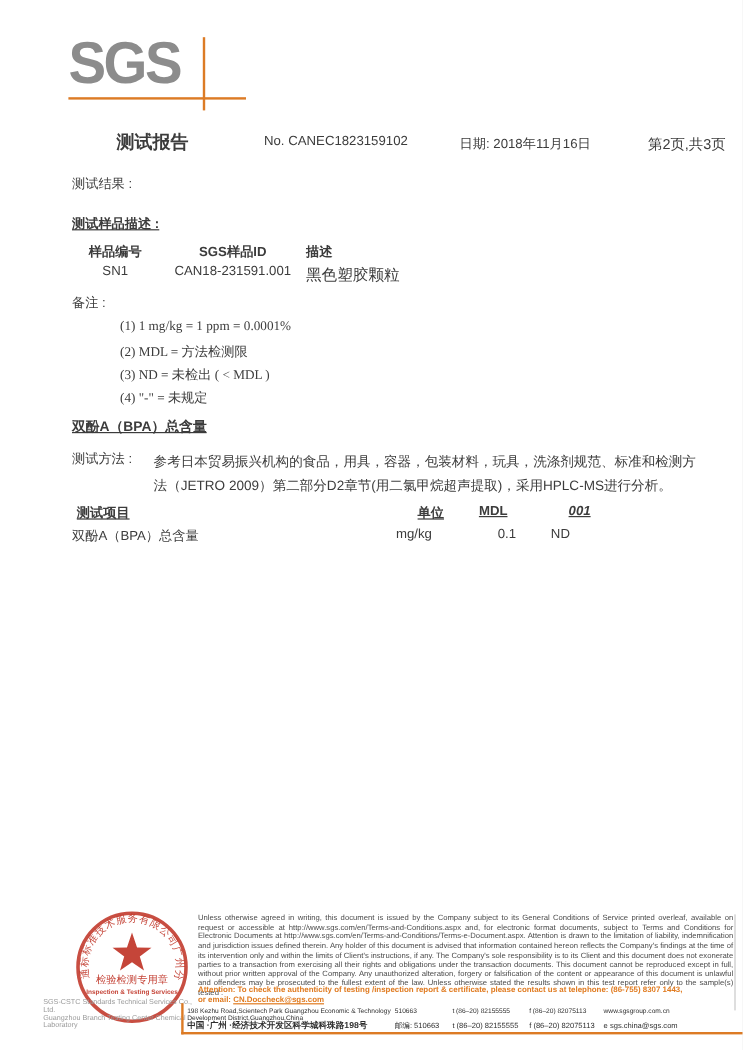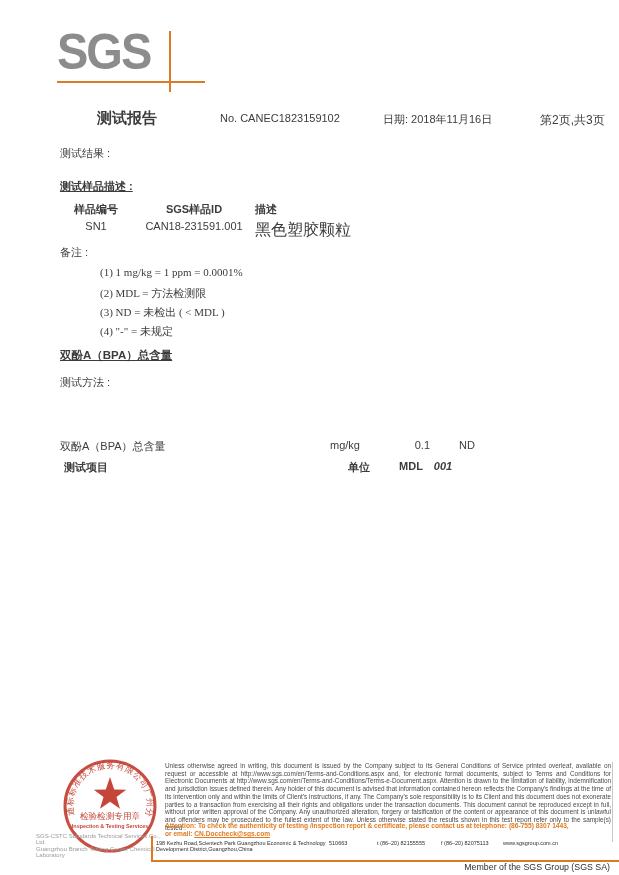--- a/index.html
+++ b/index.html
@@ -25,36 +25,36 @@
   .label{font-size:11px;}
   .test-result-label{left:60px;top:146px;}
   .sample-desc-label{left:60px;top:179px;font-weight:bold;text-decoration:underline;}
 
   
   .st-h1{left:60px;top:202px;width:72px;text-align:center;font-weight:bold;font-size:11px;}
   .st-h2{left:136px;top:202px;width:116px;text-align:center;font-weight:bold;font-size:11px;}
   .st-h3{left:255px;top:202px;font-weight:bold;font-size:11px;font-family:Liberation Mono, monospace;}
   .st-c1{left:60px;top:220px;width:72px;text-align:center;font-size:11px;}
   .st-c2{left:136px;top:220px;width:116px;text-align:center;font-size:11px;}
-  .st-c3{left:255px;top:220px;font-size:16px;}
+  .st-c3{left:255px;top:220px;font-size:13px;}
 
   .notes-label{left:60px;top:245px;}
   .note{left:100px;font-size:11px;font-family:Liberation Serif, serif;}
   .note-1{top:266px;} .note-2{top:286px;} .note-3{top:305px;} .note-4{top:324px;}
 
   .bpa-title{left:60px;top:348px;font-size:11.5px;font-weight:bold;text-decoration:underline;}
   .method-label{left:60px;top:375px;}
   .method-text{left:128px;top:375px;width:458px;font-size:11.3px;line-height:20px;}
 
   
-  .rt-h{top:420px;font-weight:bold;font-size:11px;margin-top:40px;}
+  .rt-h{top:420px;font-weight:bold;font-size:11px;text-decoration:underline;}
   .rt-h1{left:64px;}
   .rt-h2{left:338px;width:42px;text-align:center;}
   .rt-h3{left:392px;width:38px;text-align:center;}
-  .rt-h4{left:424px;width:38px;text-align:center;font-style:italic;}
+  .rt-h4{left:464px;width:38px;text-align:center;font-style:italic;}
   .rt-c{top:439px;font-size:11px;}
   .rt-c1{left:60px;}
   .rt-c2{left:324px;width:42px;text-align:center;}
   .rt-c3{left:392px;width:38px;text-align:right;}
   .rt-c4{left:448px;width:38px;text-align:center;}
 
   
   .stamp{left:54px;top:755px;}
   .company-1{left:36px;top:833px;width:130px;font-size:6px;color:#9a9a9a;}
   .company-2{left:36px;top:846px;width:130px;font-size:6px;color:#9a9a9a;}
@@ -104,20 +104,21 @@
   <div class="abs st-c3">黑色塑胶颗粒</div>
 
   <div class="abs label notes-label">备注 :</div>
   <div class="abs note note-1">(1) 1 mg/kg = 1 ppm = 0.0001%</div>
   <div class="abs note note-2">(2) MDL = 方法检测限</div>
   <div class="abs note note-3">(3) ND = 未检出 ( &lt; MDL )</div>
   <div class="abs note note-4">(4) "-" = 未规定</div>
 
   <div class="abs bpa-title">双酚A（BPA）总含量</div>
   <div class="abs label method-label">测试方法 :</div>
+  <div class="abs method-text">参考日本贸易振兴机构的食品，用具，容器，包装材料，玩具，洗涤剂规范、标准和检测方法（JETRO 2009）第二部分D2章节(用二氯甲烷超声提取)，采用HPLC-MS进行分析。</div>
 
   <div class="abs rt-h rt-h1">测试项目</div>
   <div class="abs rt-h rt-h2">单位</div>
   <div class="abs rt-h rt-h3">MDL</div>
   <div class="abs rt-h rt-h4">001</div>
   <div class="abs rt-c rt-c1">双酚A（BPA）总含量</div>
   <div class="abs rt-c rt-c2">mg/kg</div>
   <div class="abs rt-c rt-c3">0.1</div>
   <div class="abs rt-c rt-c4">ND</div>
 
@@ -144,17 +145,23 @@
   </div>
 
   <div class="abs addr-vline"></div>
   <div class="abs addr-row1">
     <span class="addr-c1">198 Kezhu Road,Scientech Park Guangzhou Economic &amp; Technology Development District,Guangzhou,China</span>
     <span class="addr-c2">510663</span>
     <span class="addr-c3">t (86–20) 82155555</span>
     <span class="addr-c4">f (86–20) 82075113</span>
     <span>www.sgsgroup.com.cn</span>
   </div>
+  <div class="abs addr-row2">
+    <span class="addr-c1 addr-cn">中国 ·广州 ·经济技术开发区科学城科珠路198号</span>
+    <span class="addr-c2">邮编: 510663</span>
+    <span class="addr-c3">t (86–20) 82155555</span>
+    <span class="addr-c4">f (86–20) 82075113</span>
+    <span>e sgs.china@sgs.com</span>
+  </div>
   <div class="abs footer-hline"></div>
   <div class="abs right-vline"></div>
-  <div class="abs member-line">Member of the SGS Group (SGS SA)</div>
 
 </div>
 
 </body></html>

